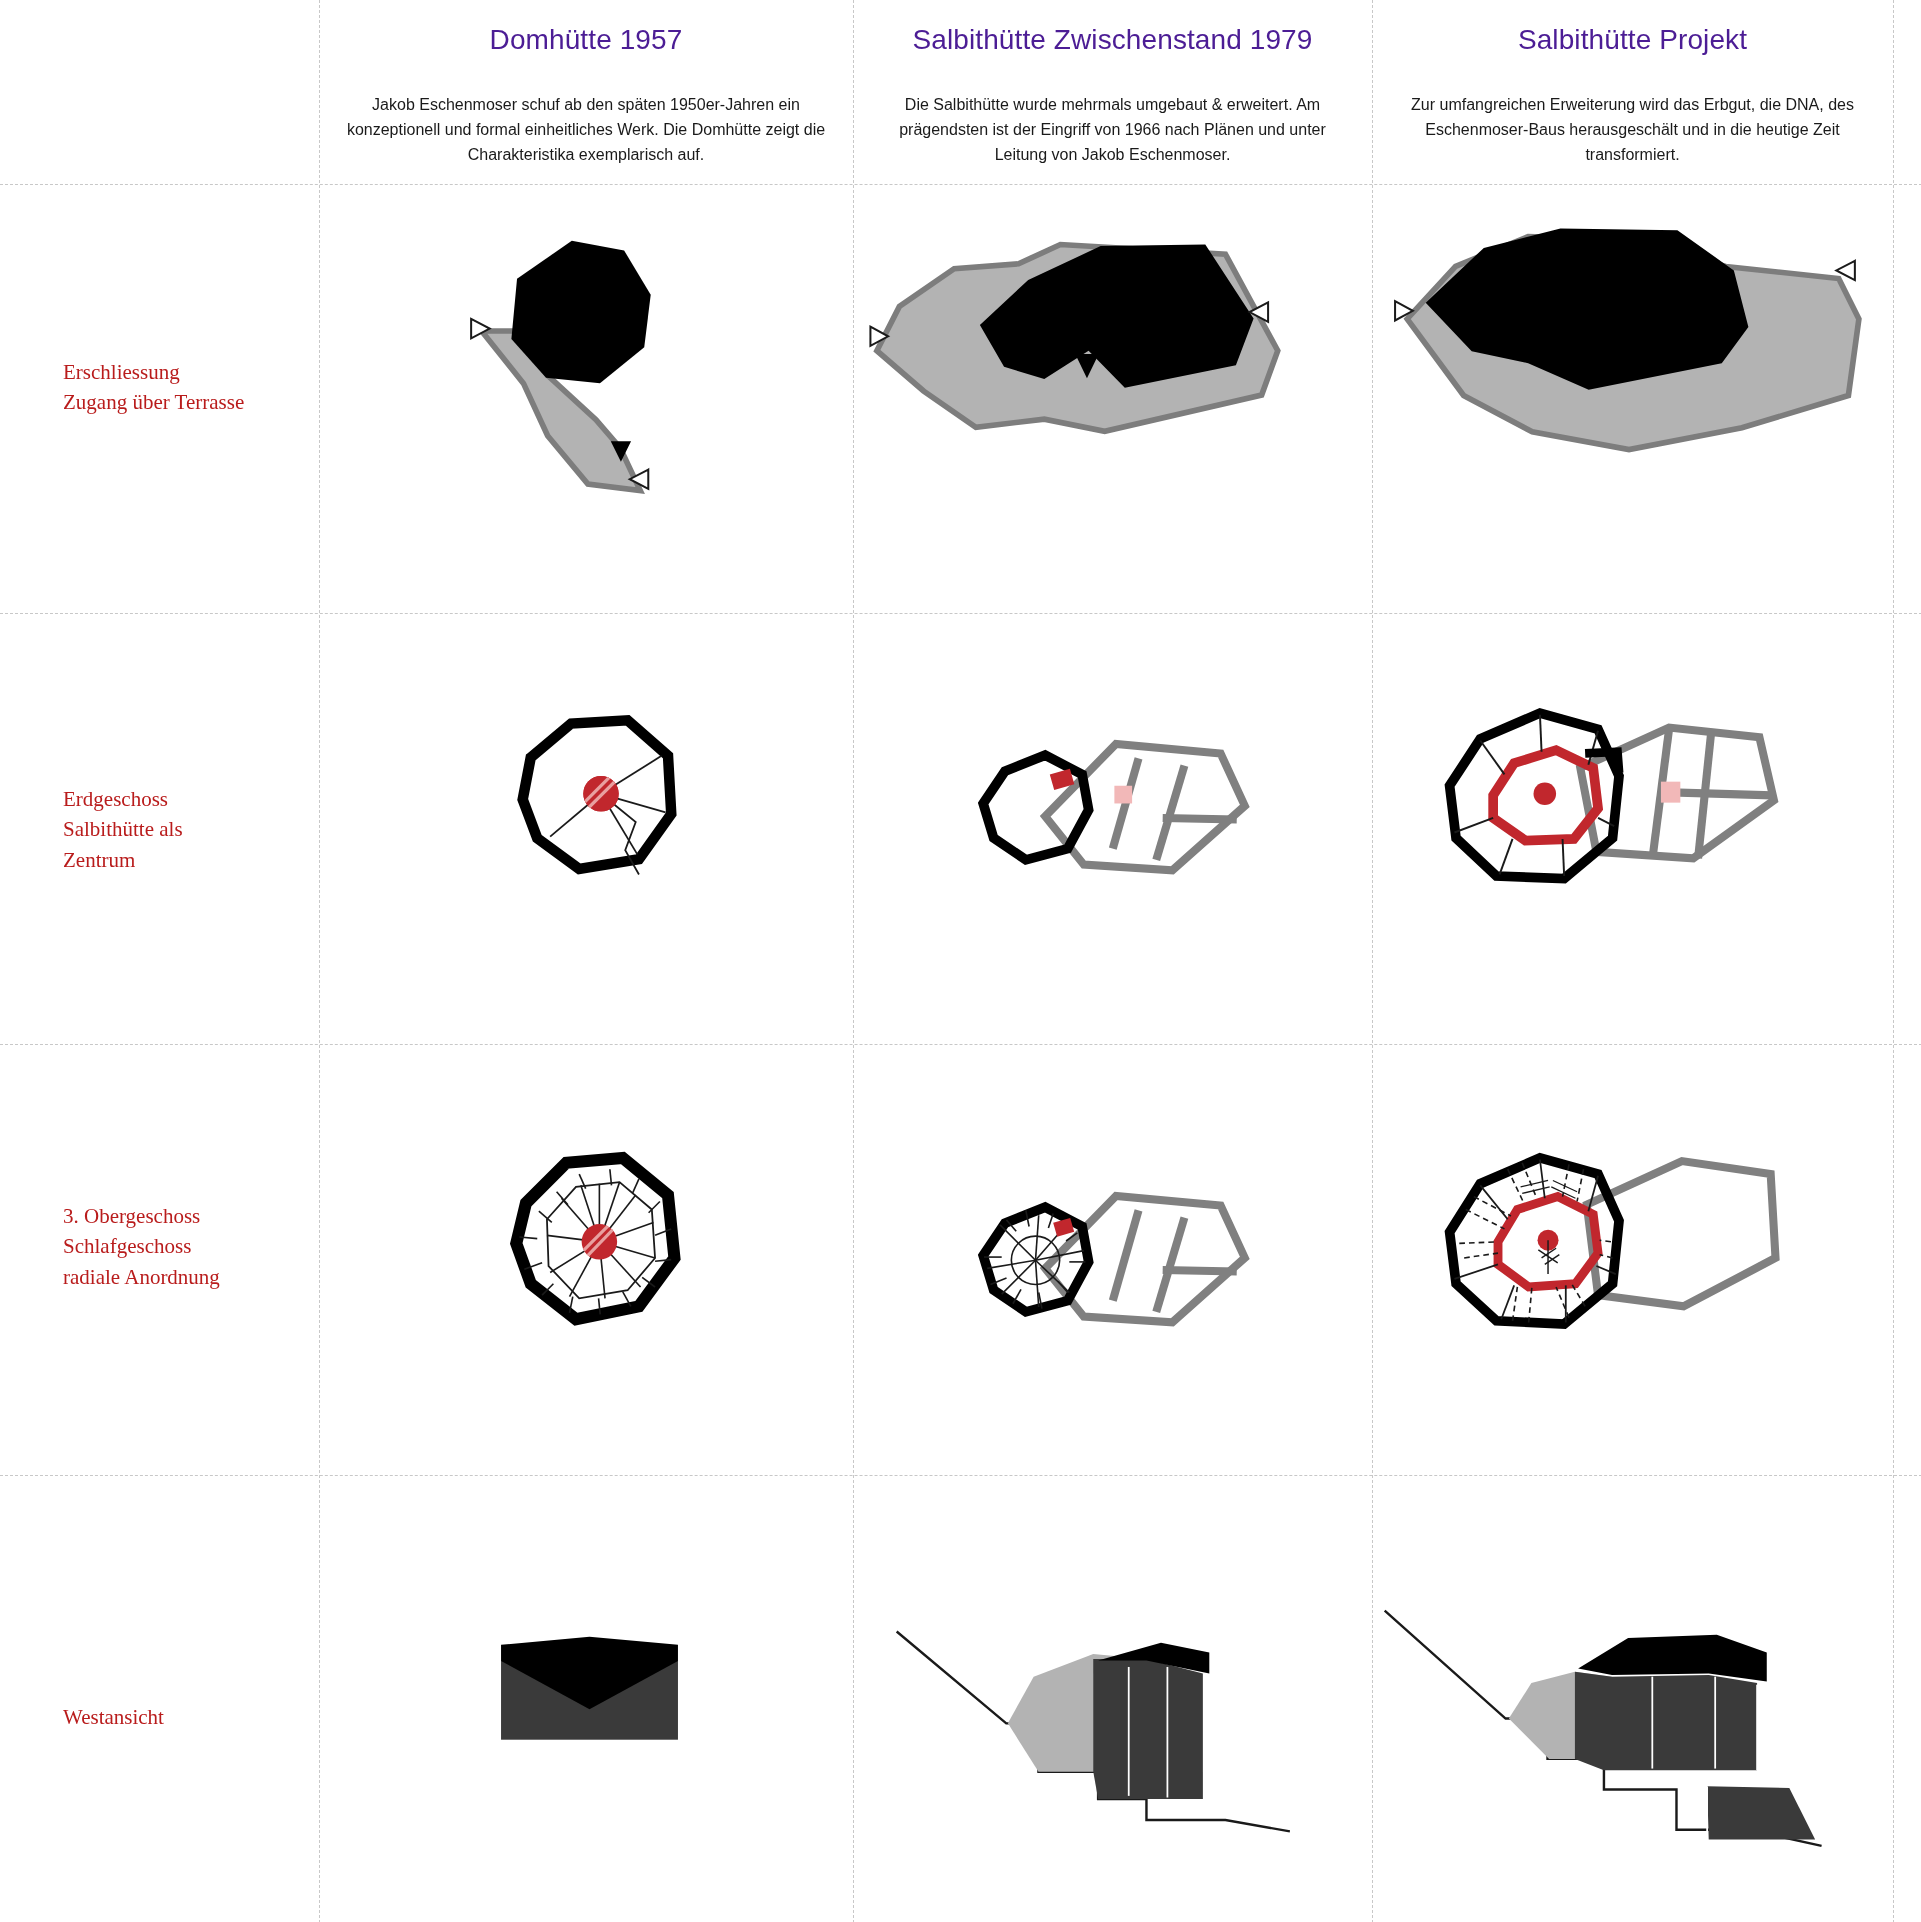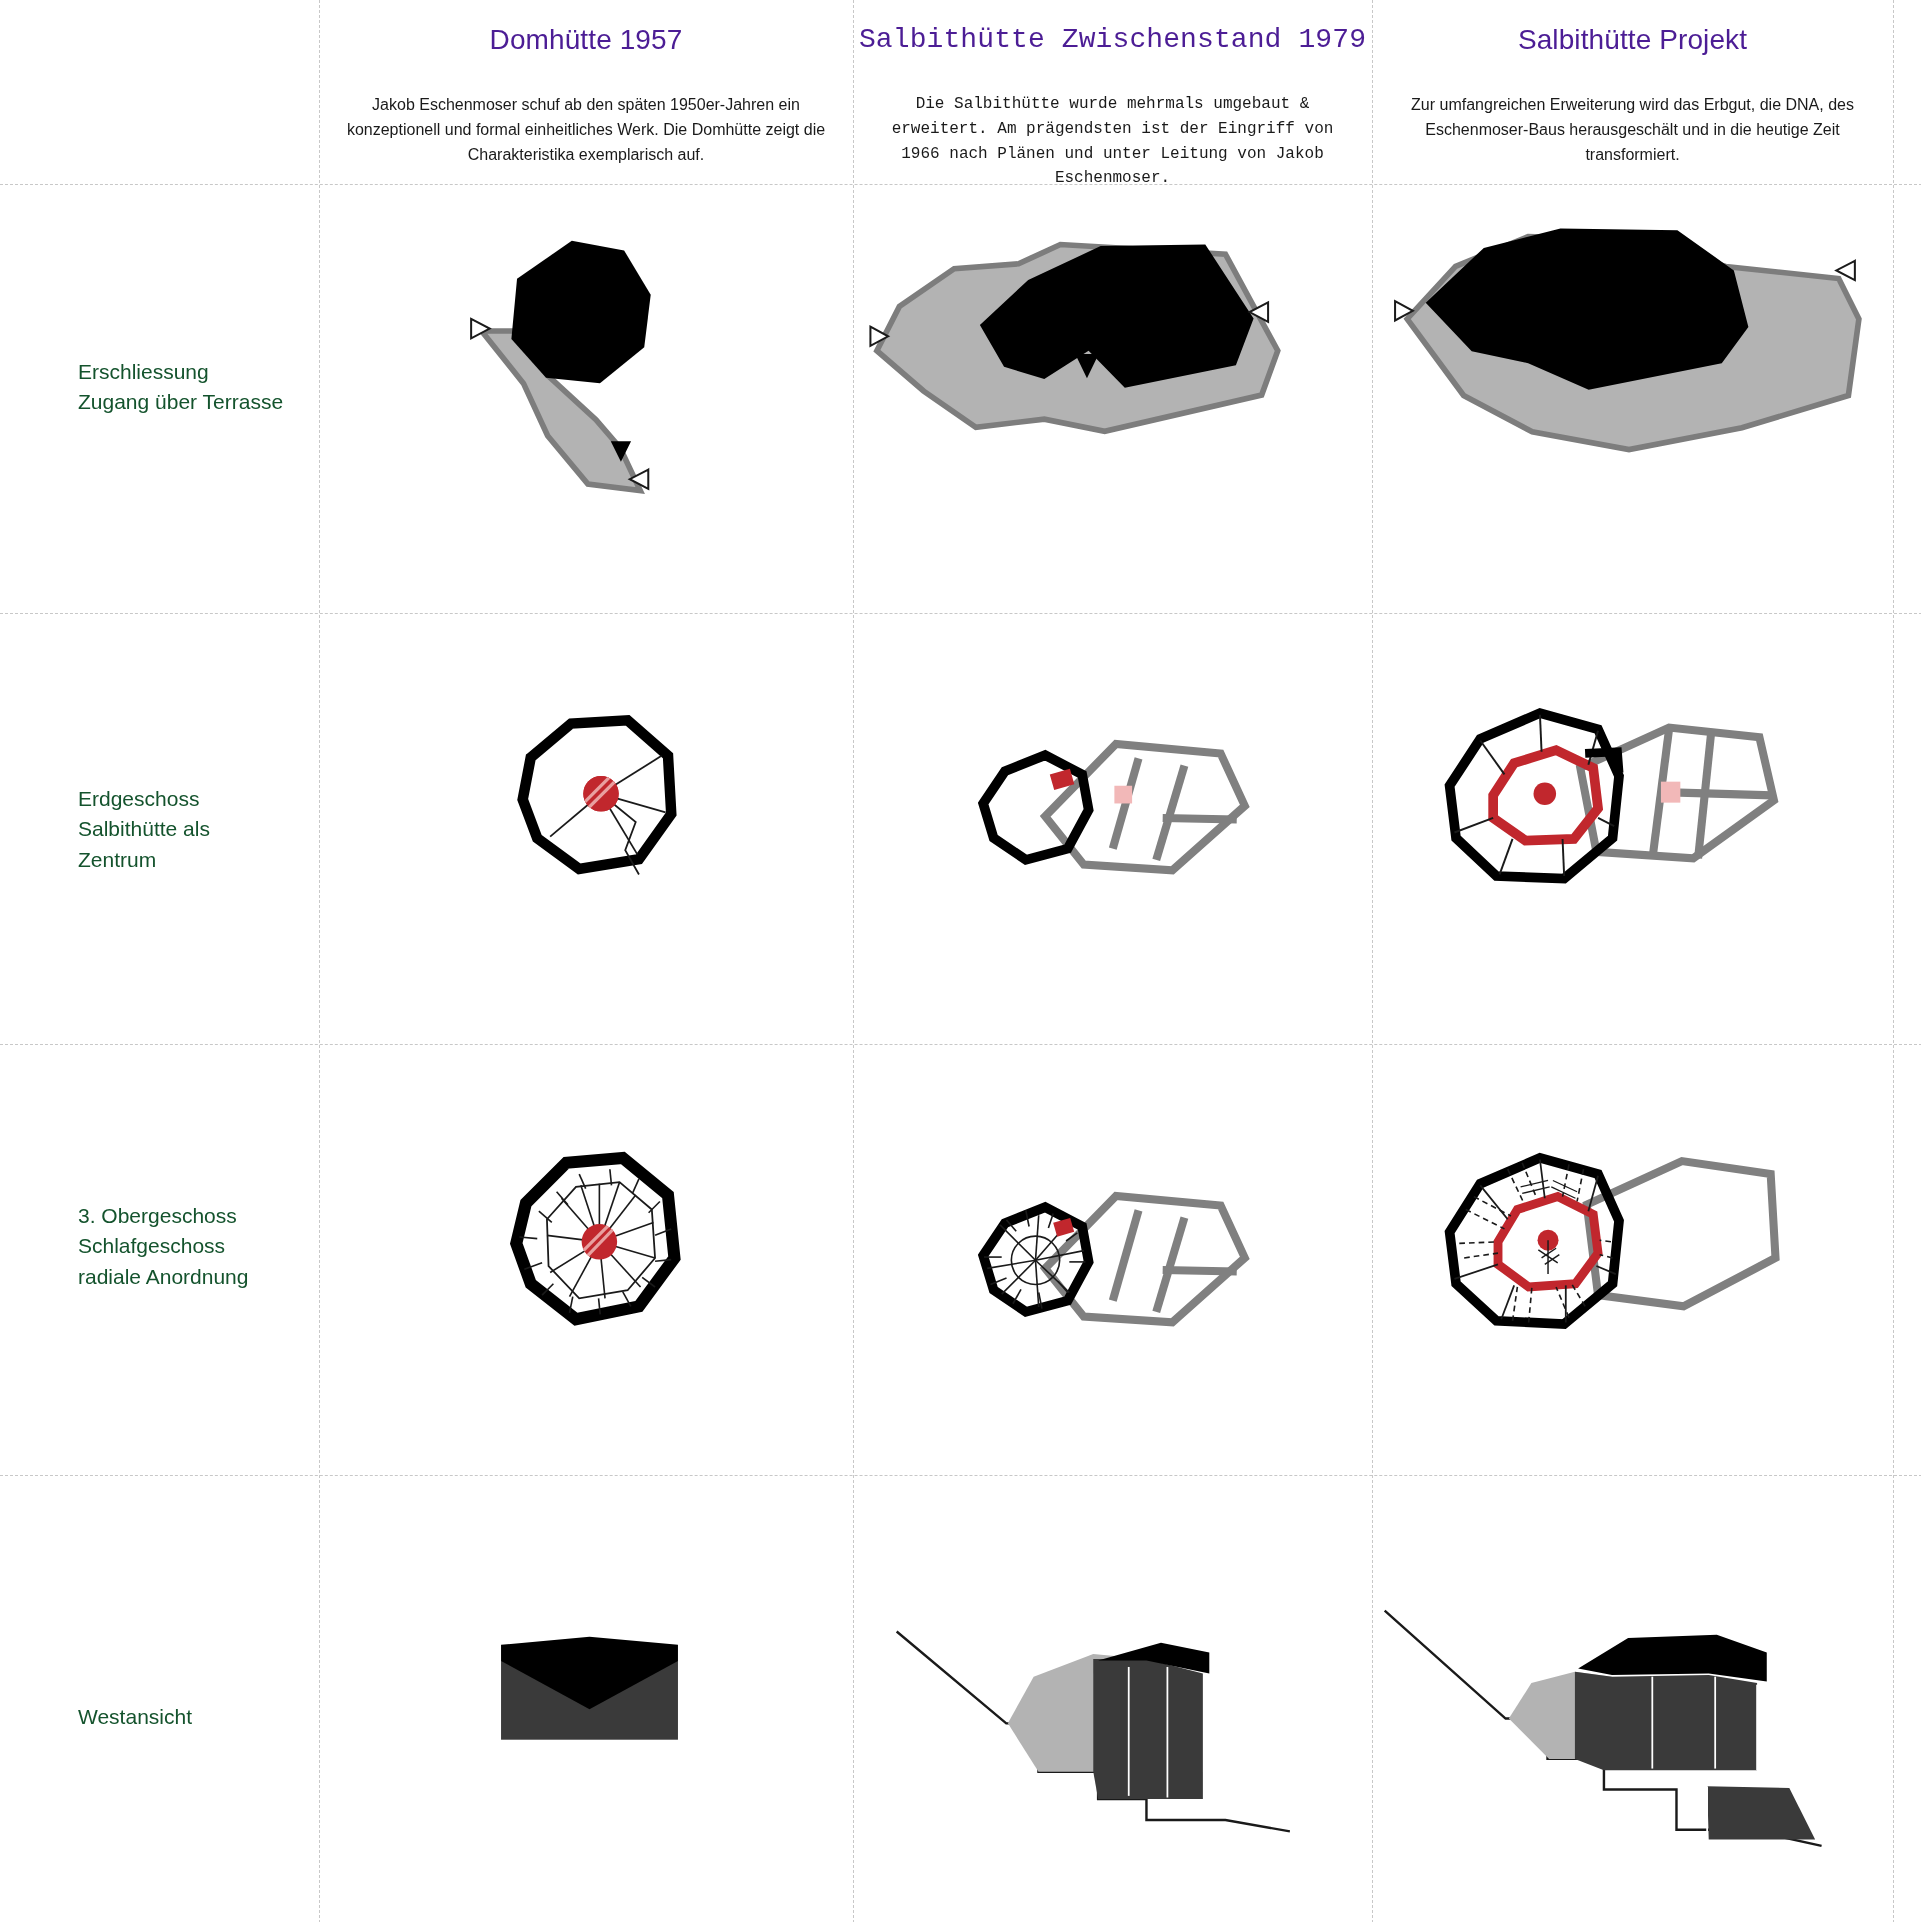--- a/index.html
+++ b/index.html
@@ -54,24 +54,25 @@
   .col-desc {
     font-size: 16px;
     line-height: 1.55;
     color: #1a1a1a;
     padding: 0 18px;
   }
 
   
   .row-label {
     position: absolute;
-    left: 78px;
+    left: 63px;
     font-size: 21px;
     line-height: 1.45;
-    color: #14532d;
+    color: #b91c1c;
+    font-family: Liberation Serif, serif;
   }
 
   
   .cell {
     position: absolute;
     box-sizing: border-box;
   }
   .cell svg {
     display: block;
     width: 100%;
@@ -92,21 +93,21 @@
   <div class="hline" style="top:184px;"></div>
   <div class="hline" style="top:613px;"></div>
   <div class="hline" style="top:1044px;"></div>
   <div class="hline" style="top:1475px;"></div>
 
   <div class="col-head" style="left:319px; top:24px; width:534px;">
     <div class="col-title">Domhütte  1957</div>
     <div class="col-desc">Jakob Eschenmoser schuf ab den späten 1950er-Jahren ein konzeptionell und formal einheitliches Werk. Die Domhütte zeigt die  Charakteristika  exemplarisch auf.</div>
   </div>
 
-  <div class="col-head" style="left:853px; top:24px; width:519px;font-family:Liberation Mono, monospace;">
+  <div class="col-head" style="left:853px; top:24px; width:519px;">
     <div class="col-title">Salbithütte Zwischenstand 1979</div>
     <div class="col-desc">Die Salbithütte wurde mehrmals umgebaut &amp; erweitert. Am prägendsten ist der Eingriff von 1966 nach Plänen und unter Leitung von Jakob Eschenmoser.</div>
   </div>
 
   <div class="col-head" style="left:1372px; top:24px; width:521px;">
     <div class="col-title">Salbithütte Projekt</div>
     <div class="col-desc">Zur umfangreichen Erweiterung wird das Erbgut, die DNA, des Eschenmoser-Baus herausgeschält und in die heutige Zeit transformiert.</div>
   </div>
 
   <div class="row-label" style="top:357px;">

